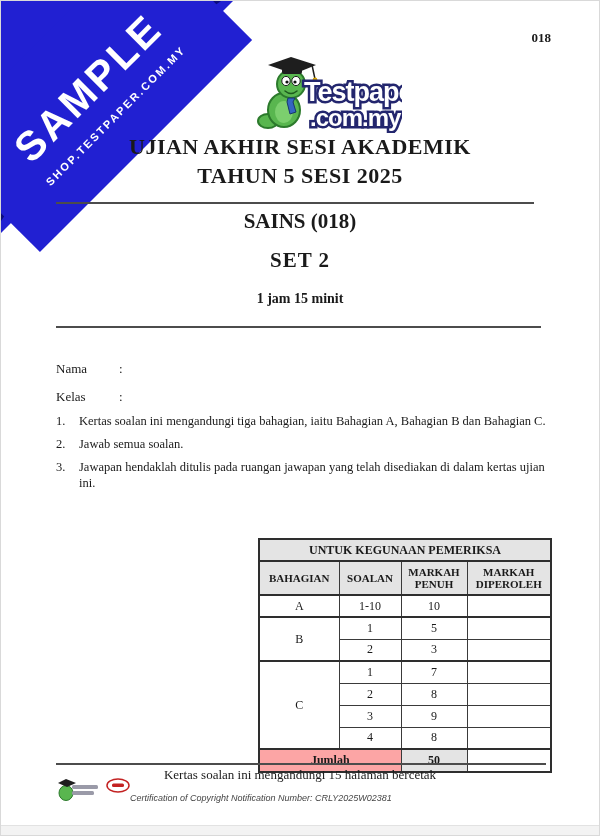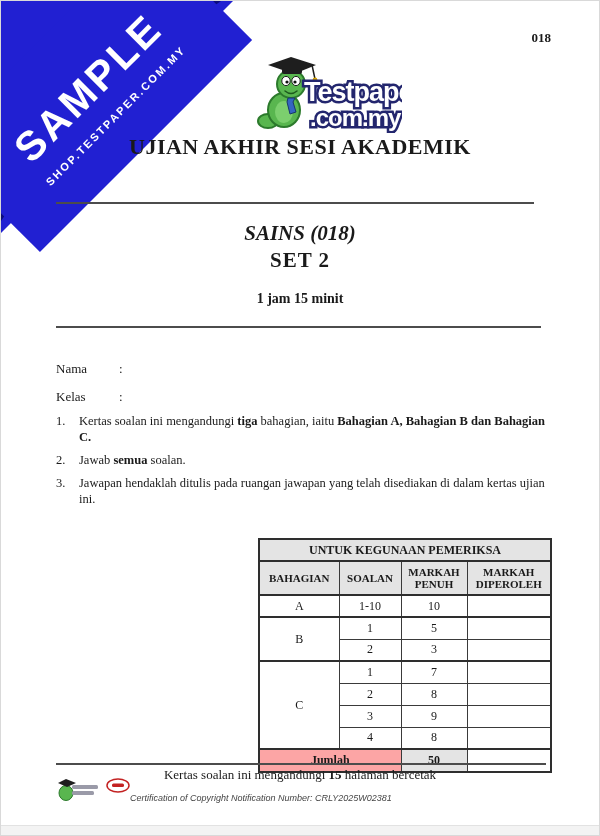--- a/index.html
+++ b/index.html
@@ -31,36 +31,36 @@
 
   
   .paper-code{position:absolute;top:29px;right:48px;font-size:13px;font-weight:bold;}
   .logo{position:absolute;left:253px;top:54px;width:148px;height:78px;}
   .title-block{position:absolute;top:131px;left:0;width:100%;text-align:center;
     font-size:22px;font-weight:bold;line-height:29px;letter-spacing:.5px;}
   .rule{position:absolute;height:2px;background:#4c4c4c;}
   .rule1{top:201px;left:55px;width:478px;}
   .rule2{top:325px;left:55px;width:485px;}
   .rule3{top:762px;left:55px;width:490px;}
-  .subject-line{position:absolute;top:220px;left:0;width:100%;text-align:center;font-size:21px;font-weight:bold;font-style:italic;}
+  .subject-line{position:absolute;top:208px;left:0;width:100%;text-align:center;font-size:21px;font-weight:bold;}
   .set-line{position:absolute;top:247px;left:0;width:100%;text-align:center;font-size:21px;font-weight:bold;letter-spacing:1px;}
   .duration-line{position:absolute;top:290px;left:0;width:100%;text-align:center;font-size:14px;font-weight:bold;}
   .warning-line{position:absolute;top:333px;left:0;width:100%;text-align:center;font-size:12.5px;font-weight:bold;letter-spacing:.2px;}
 
   
   .field-row{position:absolute;left:55px;font-size:13px;}
   .field-row .colon{position:absolute;left:63px;}
   .field-nama{top:360px;}
   .field-kelas{top:388px;}
 
   
   .instructions{position:absolute;left:55px;top:412px;width:500px;font-size:12.5px;}
   .instr{display:flex;margin-bottom:7px;line-height:16px;}
   .instr .num{width:23px;flex:0 0 23px;}
-  .b{font-weight:bold;}
+  .b{font-weight:normal;}
 
   
   .table-wrap{position:absolute;left:257px;top:497px;width:292px;}
   table.examiner{border-collapse:collapse;width:100%;font-size:12px;table-layout:fixed;margin-top:40px;}
   table.examiner td,table.examiner th{border:1px solid #3a3a3a;text-align:center;padding:1px 2px;box-sizing:border-box;}
   table.examiner{border:2px solid #2e2e2e;}
   .tbl-title{background:#e4e4e4;font-weight:bold;font-size:12px;height:22px;border-bottom:2px solid #2e2e2e !important;}
   th.hdr{background:#e4e4e4;font-weight:bold;font-size:11px;line-height:12px;height:34px;border-bottom:2px solid #2e2e2e !important;}
   table.examiner td{height:22px;}
   tr.group-start td{border-top:2px solid #2e2e2e;}
@@ -115,20 +115,21 @@
       <line x1="58" y1="10" x2="61" y2="24" stroke="#1e1e1e" stroke-width="1.5"></line>
       <circle cx="61" cy="25" r="2.4" fill="#d8a400"></circle>
 
       <text x="50" y="46" font-family="Liberation Sans, DejaVu Sans, sans-serif" font-weight="bold" font-size="27" fill="#ffffff" stroke="#23266e" stroke-width="5" paint-order="stroke" letter-spacing="-1">Testpaper</text>
       <text x="56" y="71" font-family="Liberation Sans, DejaVu Sans, sans-serif" font-weight="bold" font-size="24" fill="#ffffff" stroke="#23266e" stroke-width="5" paint-order="stroke" letter-spacing="-1">.com.my</text>
     </svg>
   </div>
 
   <div class="title-block">
     <div>UJIAN AKHIR SESI AKADEMIK</div>
+    <div>TAHUN 5 SESI 2025</div>
   </div>
 
   <div class="rule rule1"></div>
 
   <div class="subject-line">SAINS (018)</div>
   <div class="set-line">SET 2</div>
   <div class="duration-line">1 jam 15 minit</div>
 
   <div class="rule rule2"></div>
 

